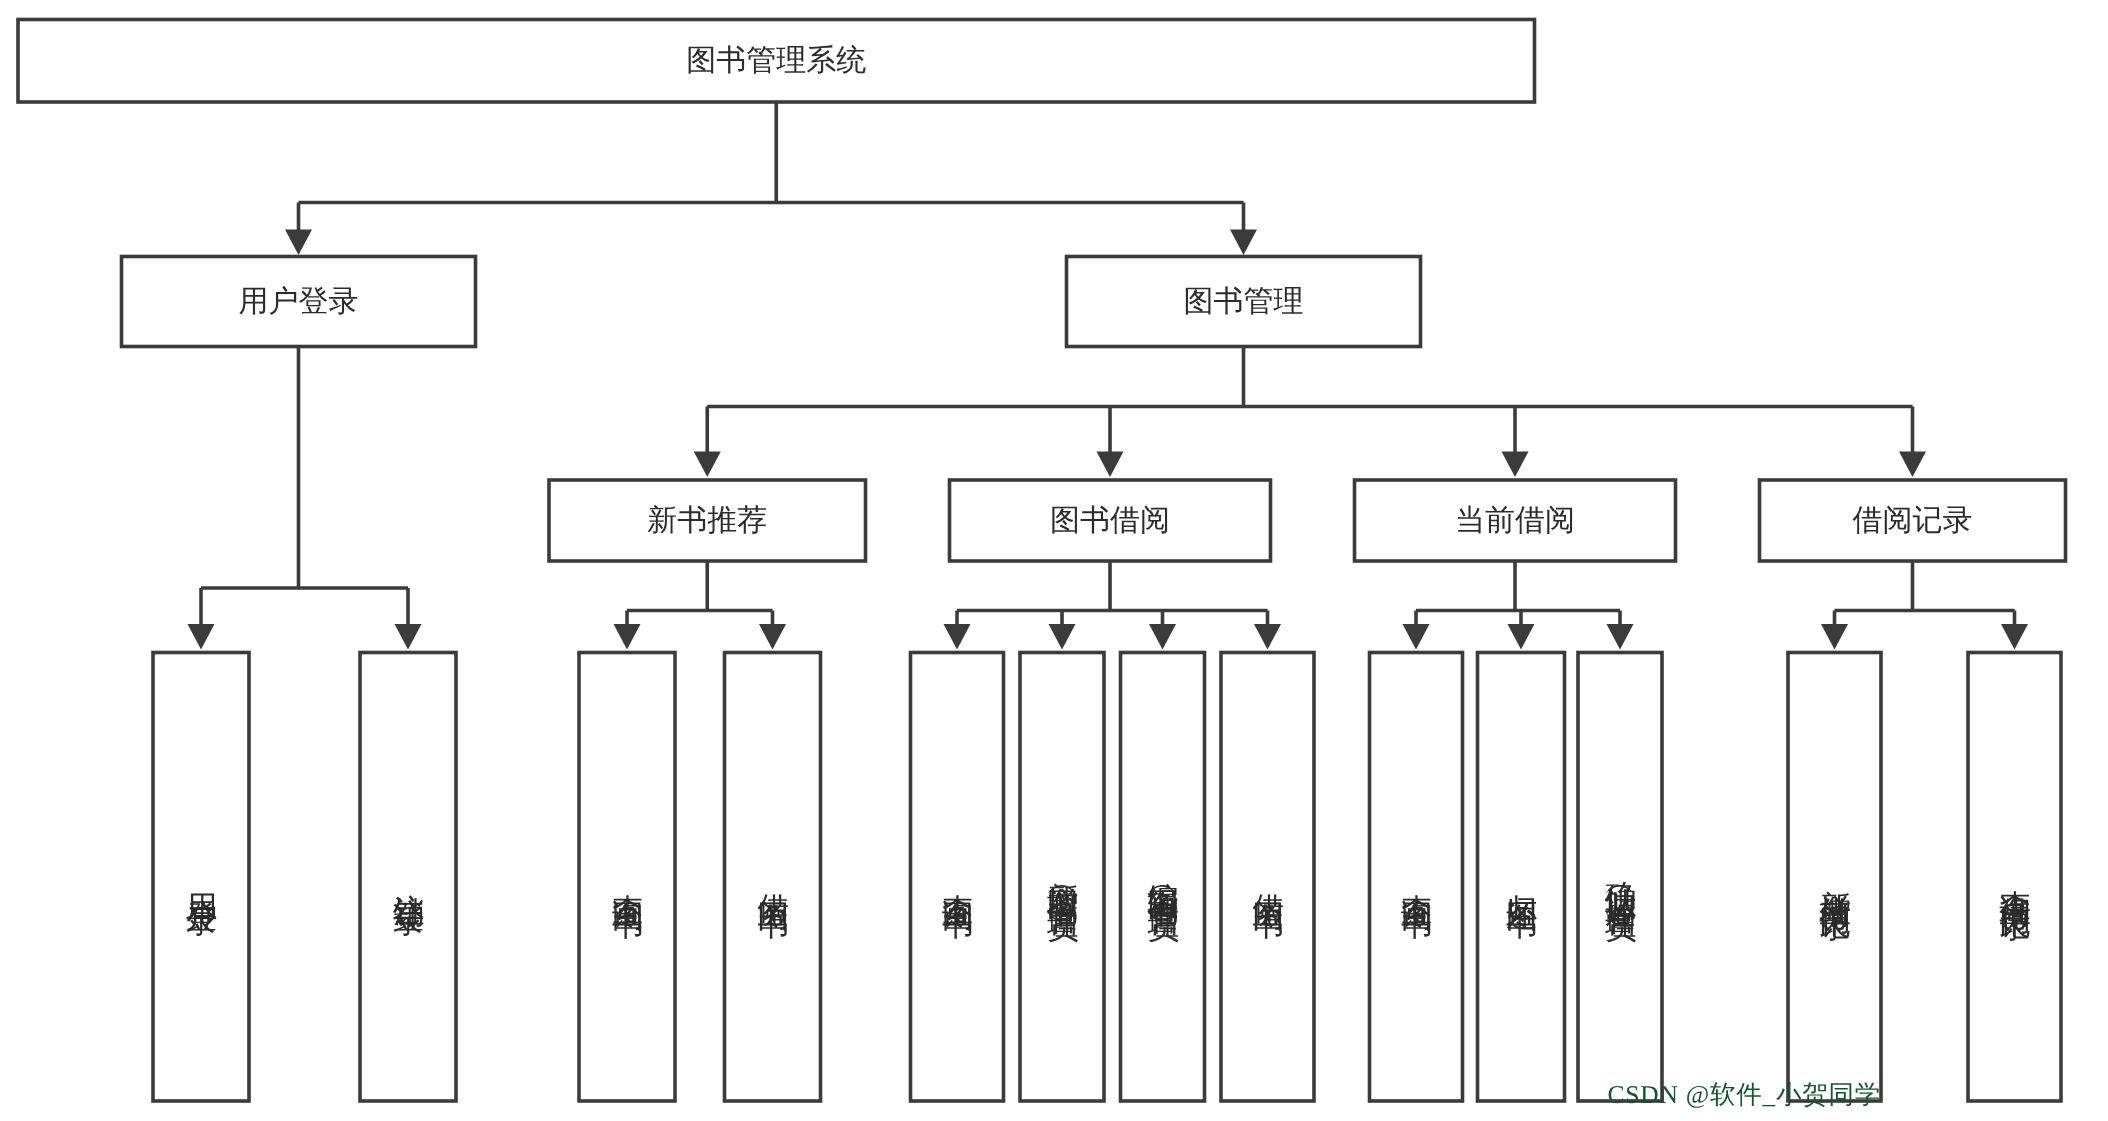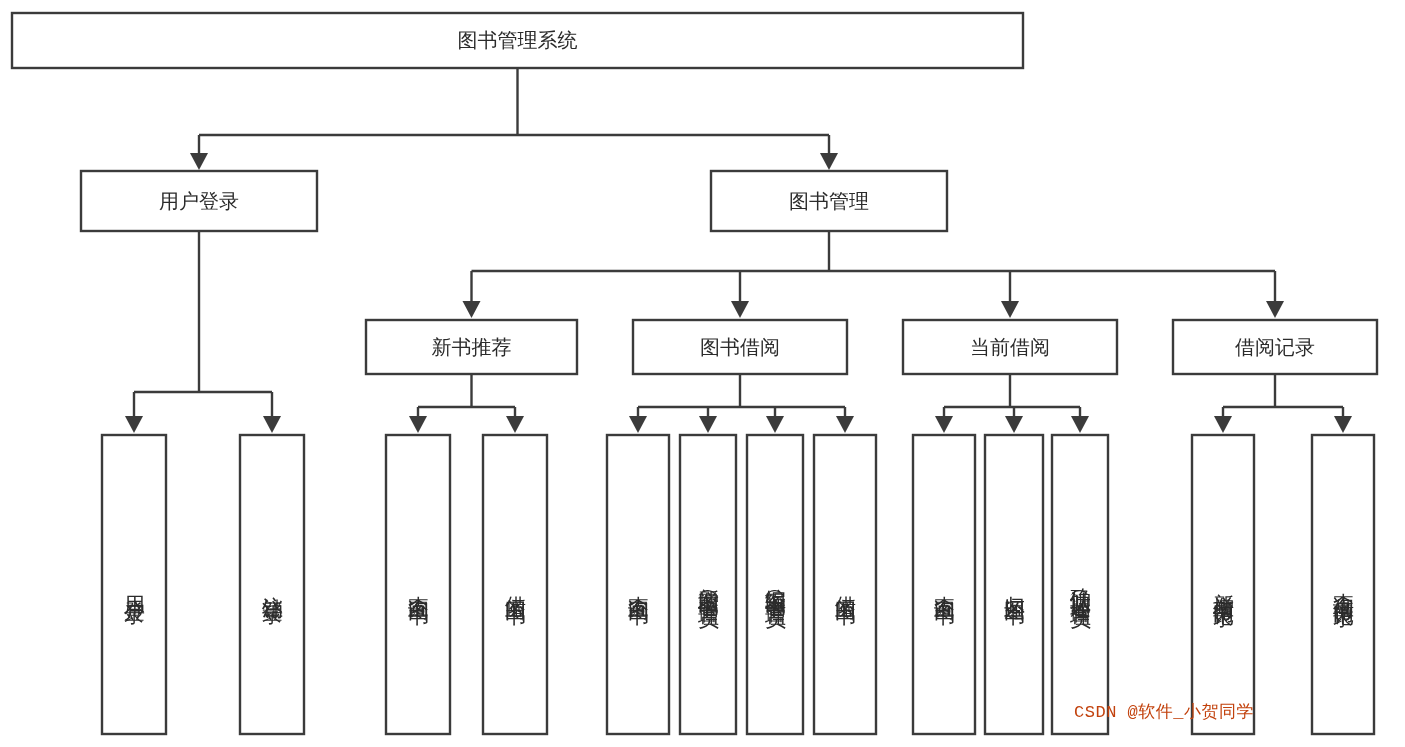--- a/index.html
+++ b/index.html
@@ -62,24 +62,24 @@
     font-family: "DejaVu Sans", "Liberation Sans", sans-serif;
     font-size: 21px;
     color: #2b2b2b;
     letter-spacing: 3px;
     line-height: 1;
     white-space: nowrap;
   }
   .watermark {
     position: absolute;
     right: 10px;
-    bottom: 24px;
-    font-family: Liberation Mono, monospace;
+    bottom: 6px;
+    font-family: Liberation Serif, serif;
     font-size: 17px;
-    color: #c2410c;
+    color: #14532d;
     white-space: nowrap;
     letter-spacing: 0.5px;
   }
 </style>
 </head>
 <body>
 
 <div id="diagram-root">
 
   <svg class="diagram-svg" viewBox="0 0 1405 747">

